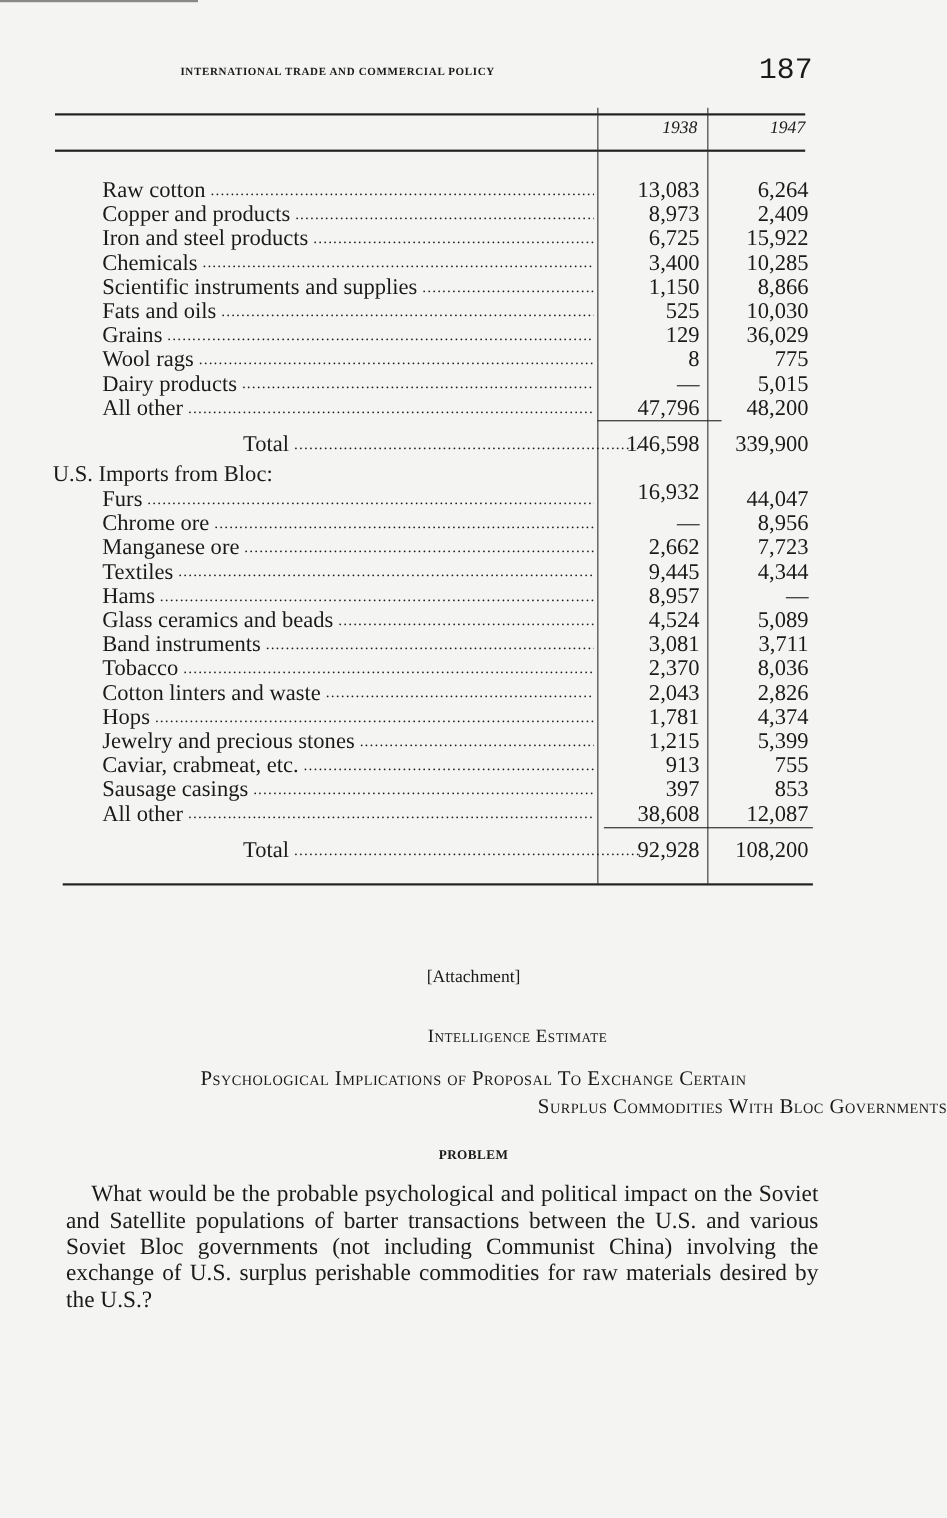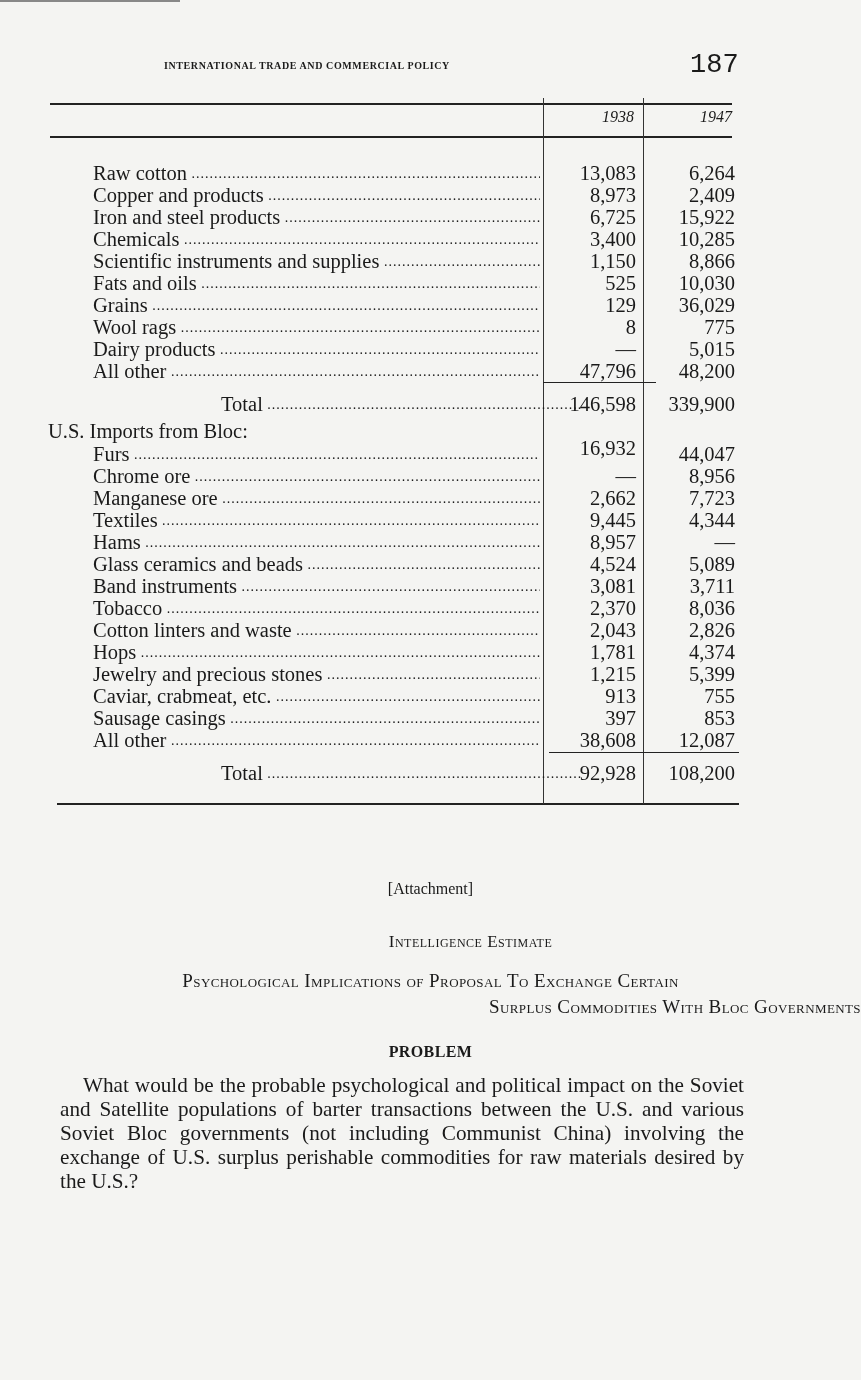--- a/index.html
+++ b/index.html
@@ -38,21 +38,21 @@
   }
   .row.section .label::after { content: ""; }
   .row .v1 { position: absolute; left: 548px; width: 88px; text-align: right; }
   .row .v2 { position: absolute; left: 650px; width: 85px; text-align: right; }
 
   .center { position: absolute; left: 0; width: 861px; text-align: center; font-family: "Liberation Serif", serif; }
   .attach { top: 880px; font-size: 16px; }
   .ie { top: 932px; font-size: 17px; font-variant: small-caps; letter-spacing: 0.5px; margin-left: 40px; }
   .title1 { top: 970px; font-size: 19px; font-variant: small-caps; letter-spacing: 0.4px; }
   .title2 { top: 996px; font-size: 19px; font-variant: small-caps; letter-spacing: 0.4px; text-align: right; }
-  .problem { top: 1043px; font-size: 16px; font-weight: bold; letter-spacing: 0.4px; }
+  .problem { top: 1043px; font-size: 12px; font-weight: bold; letter-spacing: 0.4px; }
   .para {
     position: absolute; left: 60px; width: 684px; top: 1073px;
     font-family: "Liberation Serif", serif; font-size: 21.2px; line-height: 24px;
     text-align: justify; text-indent: 23px;
   }
 </style>
 </head>
 <body>
 
 <div class="topline"></div>

